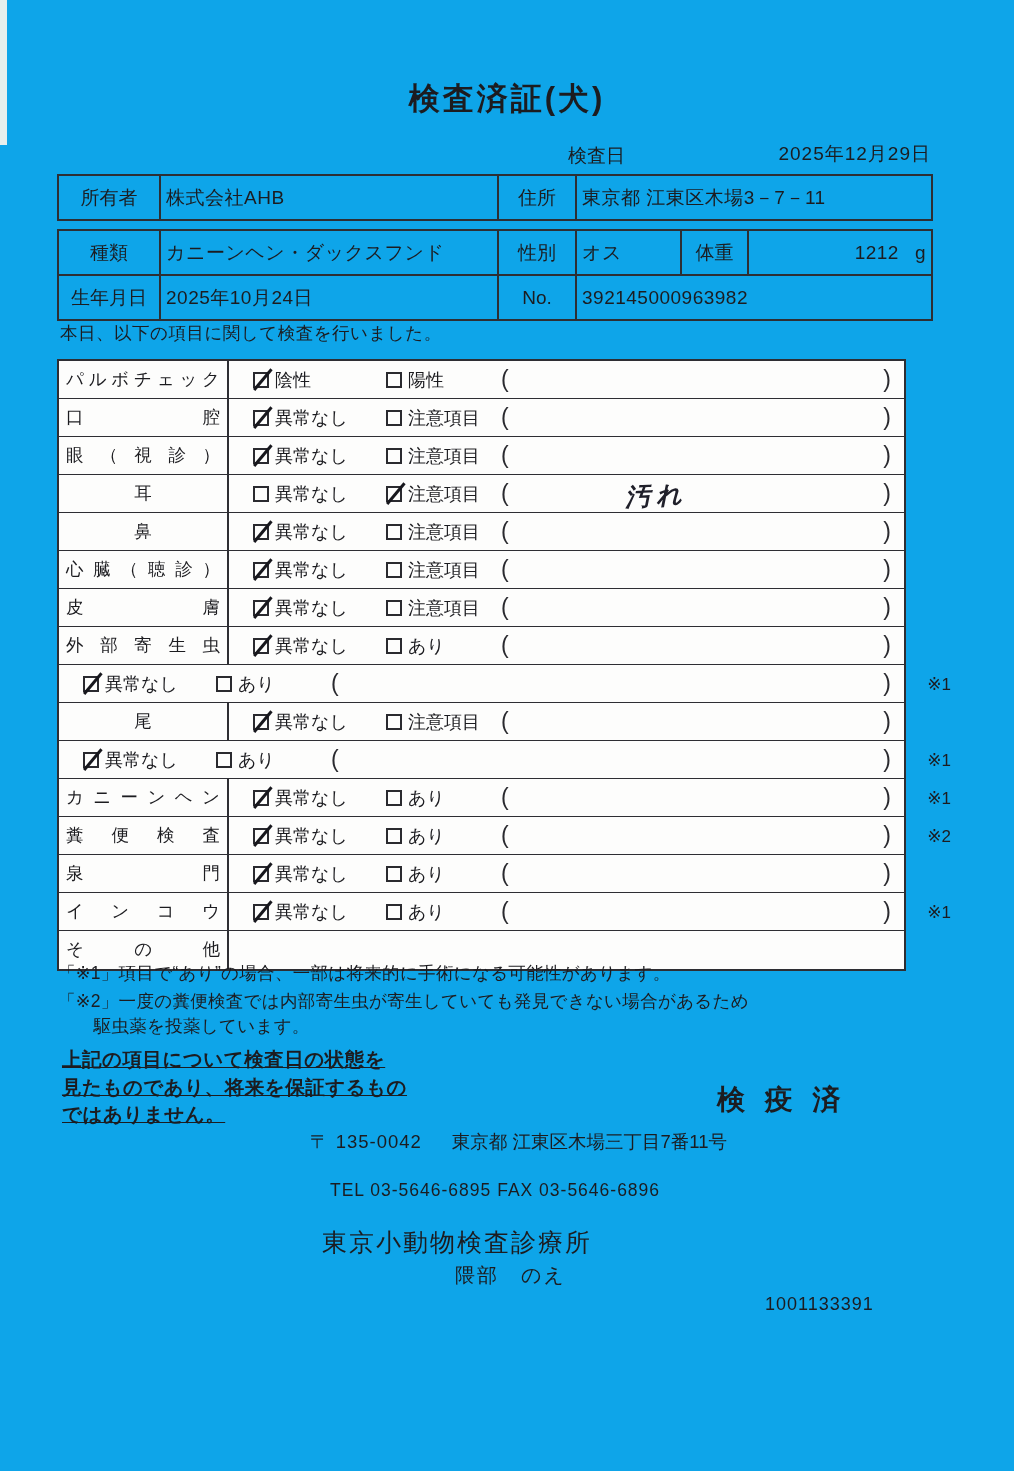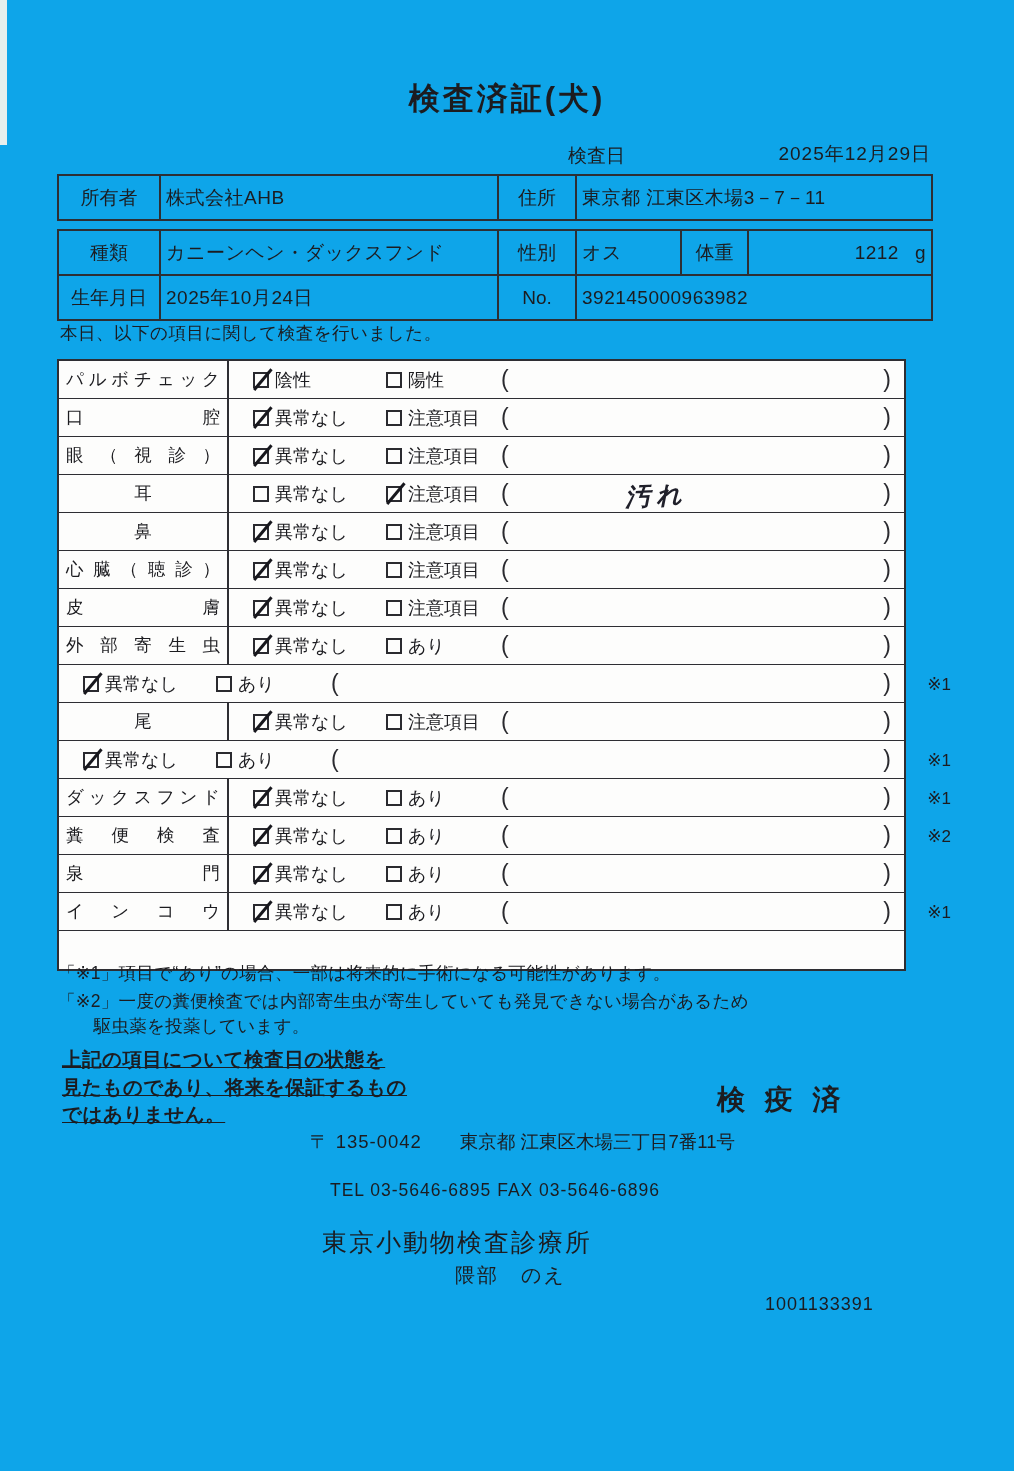--- a/index.html
+++ b/index.html
@@ -51,21 +51,21 @@
 
   .footnote { position:absolute; left:58px; font-size:17.5px; line-height:1.45; white-space:pre-line; letter-spacing:0.3px; }
   .fn1 { top:961px; }
   .fn2 { top:989px; }
 
   .disclaimer { position:absolute; top:1046px; left:62px; font-size:19.5px; font-weight:bold;
                 line-height:1.42; white-space:pre-line; letter-spacing:0.5px;text-decoration:underline; }
   .stamp { position:absolute; top:1081px; left:697px; font-size:28px; font-weight:bold; letter-spacing:6px;margin-left:20px; }
 
   .addr-line { position:absolute; top:1129px; left:310px; font-size:18.5px; }
-  .addr-line .postal { margin-right:38px; letter-spacing:1px; }
+  .addr-line .postal { margin-right:30px; letter-spacing:1px; }
   .tel-line { position:absolute; top:1180px; left:330px; font-size:17.5px; letter-spacing:1px; }
   .clinic-name { position:absolute; top:1226px; left:322px; font-size:25px; letter-spacing:2px; }
   .examiner { position:absolute; top:1262px; left:455px; font-size:20px; letter-spacing:2px; }
   .doc-code { position:absolute; top:1294px; left:765px; font-size:18px; letter-spacing:1px; }
 </style>
 </head>
 <body>
 
 <div class="page">
   <div class="scan-edge"></div>
@@ -316,21 +316,21 @@
           <span class="opt-label">あり</span>
         </span>
         <span class="paren open">(</span>
         <span class="note"></span>
         <span class="paren close">)</span>
       </div>
       <span class="marker">※1</span>
     </div>
 
     <div class="cl-row">
-      <div class="cl-label" data-align="justify">ダックスフンド</div>
+      <div class="cl-label" data-align="justify">カニーンヘン</div>
       <div class="cl-content" data-parens="true">
         <span class="opt opt1">
           <span class="checkbox" data-checked="true"></span>
           <span class="opt-label">異常なし</span>
         </span>
         <span class="opt opt2">
           <span class="checkbox" data-checked="false"></span>
           <span class="opt-label">あり</span>
         </span>
         <span class="paren open">(</span>
@@ -388,20 +388,21 @@
           <span class="opt-label">あり</span>
         </span>
         <span class="paren open">(</span>
         <span class="note"></span>
         <span class="paren close">)</span>
       </div>
       <span class="marker">※1</span>
     </div>
 
     <div class="cl-row">
+      <div class="cl-label" data-align="justify">その他</div>
       <div class="cl-content" data-parens="false">
         <span class="opt opt1">
 
           <span class="opt-label"></span>
         </span>
         <span class="opt opt2">
 
           <span class="opt-label"></span>
         </span>
 

